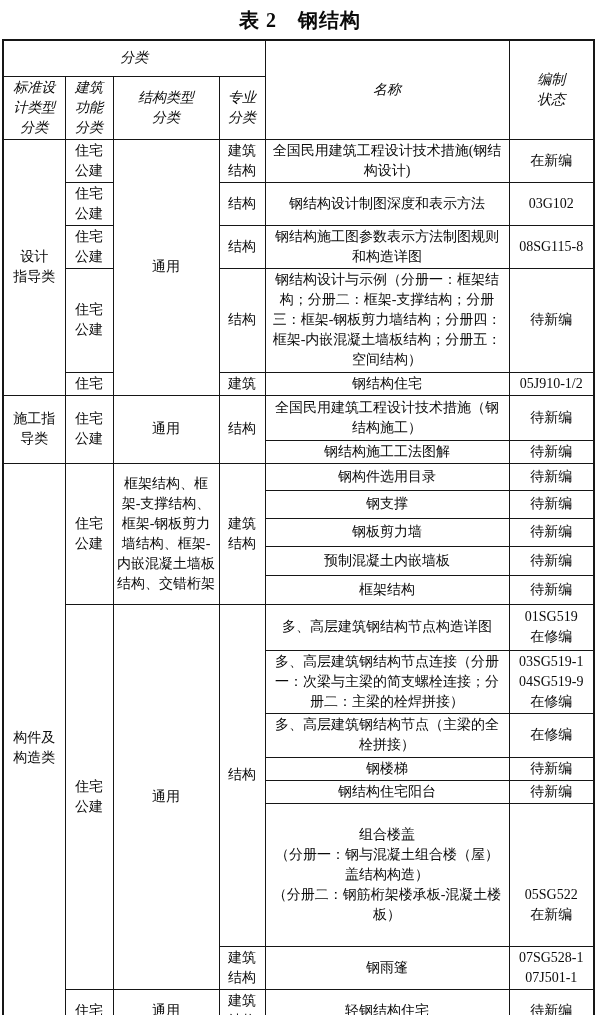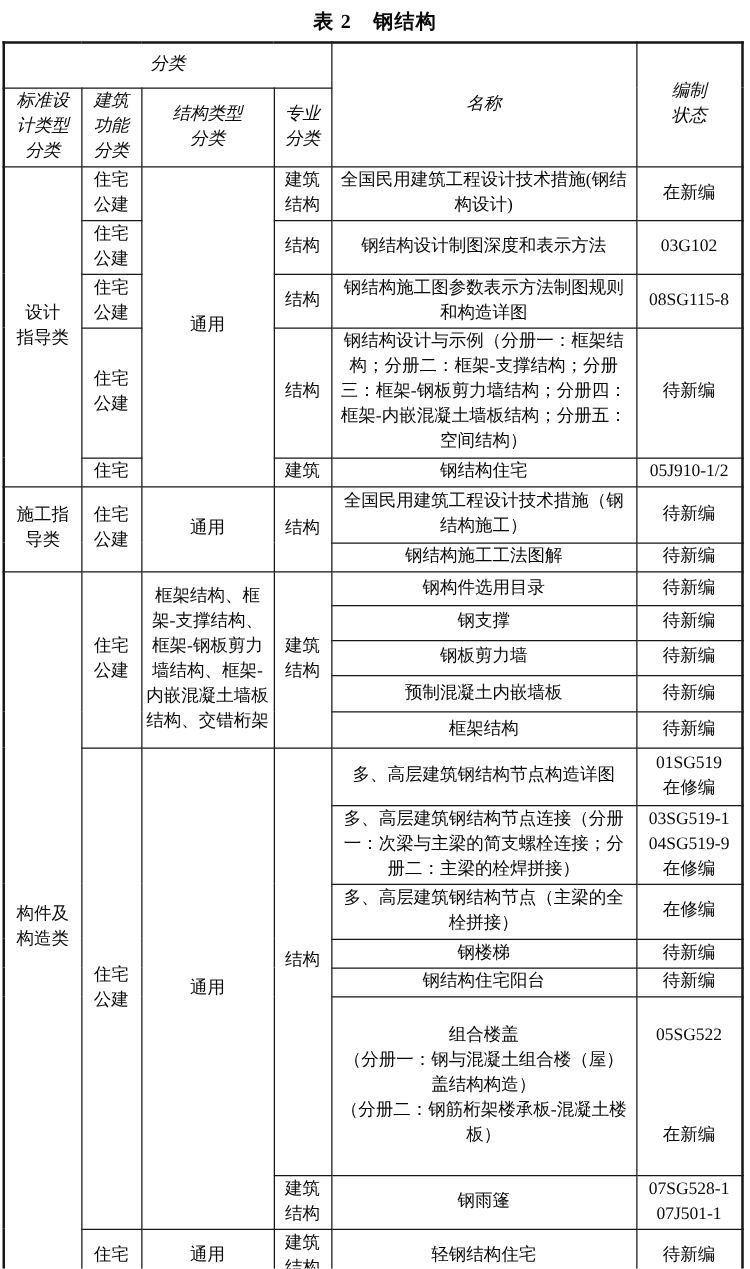--- a/index.html
+++ b/index.html
@@ -7,21 +7,21 @@
     position:relative;
     width:600px;height:1015px;
     background:#ffffff;
     font-family:"Liberation Serif","DejaVu Serif",serif;
     color:#0a0a0a;
     overflow:hidden;
   }
   .doc-title{
     text-align:center;
     font-weight:bold;
-    font-size:16px;
+    font-size:20px;
     padding-top:7px;
     letter-spacing:1px;
     white-space:pre-line;
   }
   table.std{
     border-collapse:collapse;
     table-layout:fixed;
     width:591px;
     margin:5px 0 0 2px;
     border:2px solid #161616;
@@ -41,21 +41,21 @@
     padding:1px 6px;
     margin-left:24px;
   }
   td.hdr{
     padding:2px 2px;
     font-style:italic;
   }
   .statwrap{
     display:flex;
     flex-direction:column;
-    justify-content:space-between;
+    justify-content:flex-end;
     min-height:100px;
   }
   .statwrap span{white-space:pre-line;}
 </style>
 </head>
 <body>
 
 <div class="page">
   <div class="doc-title">表 2　钢结构</div>
 

